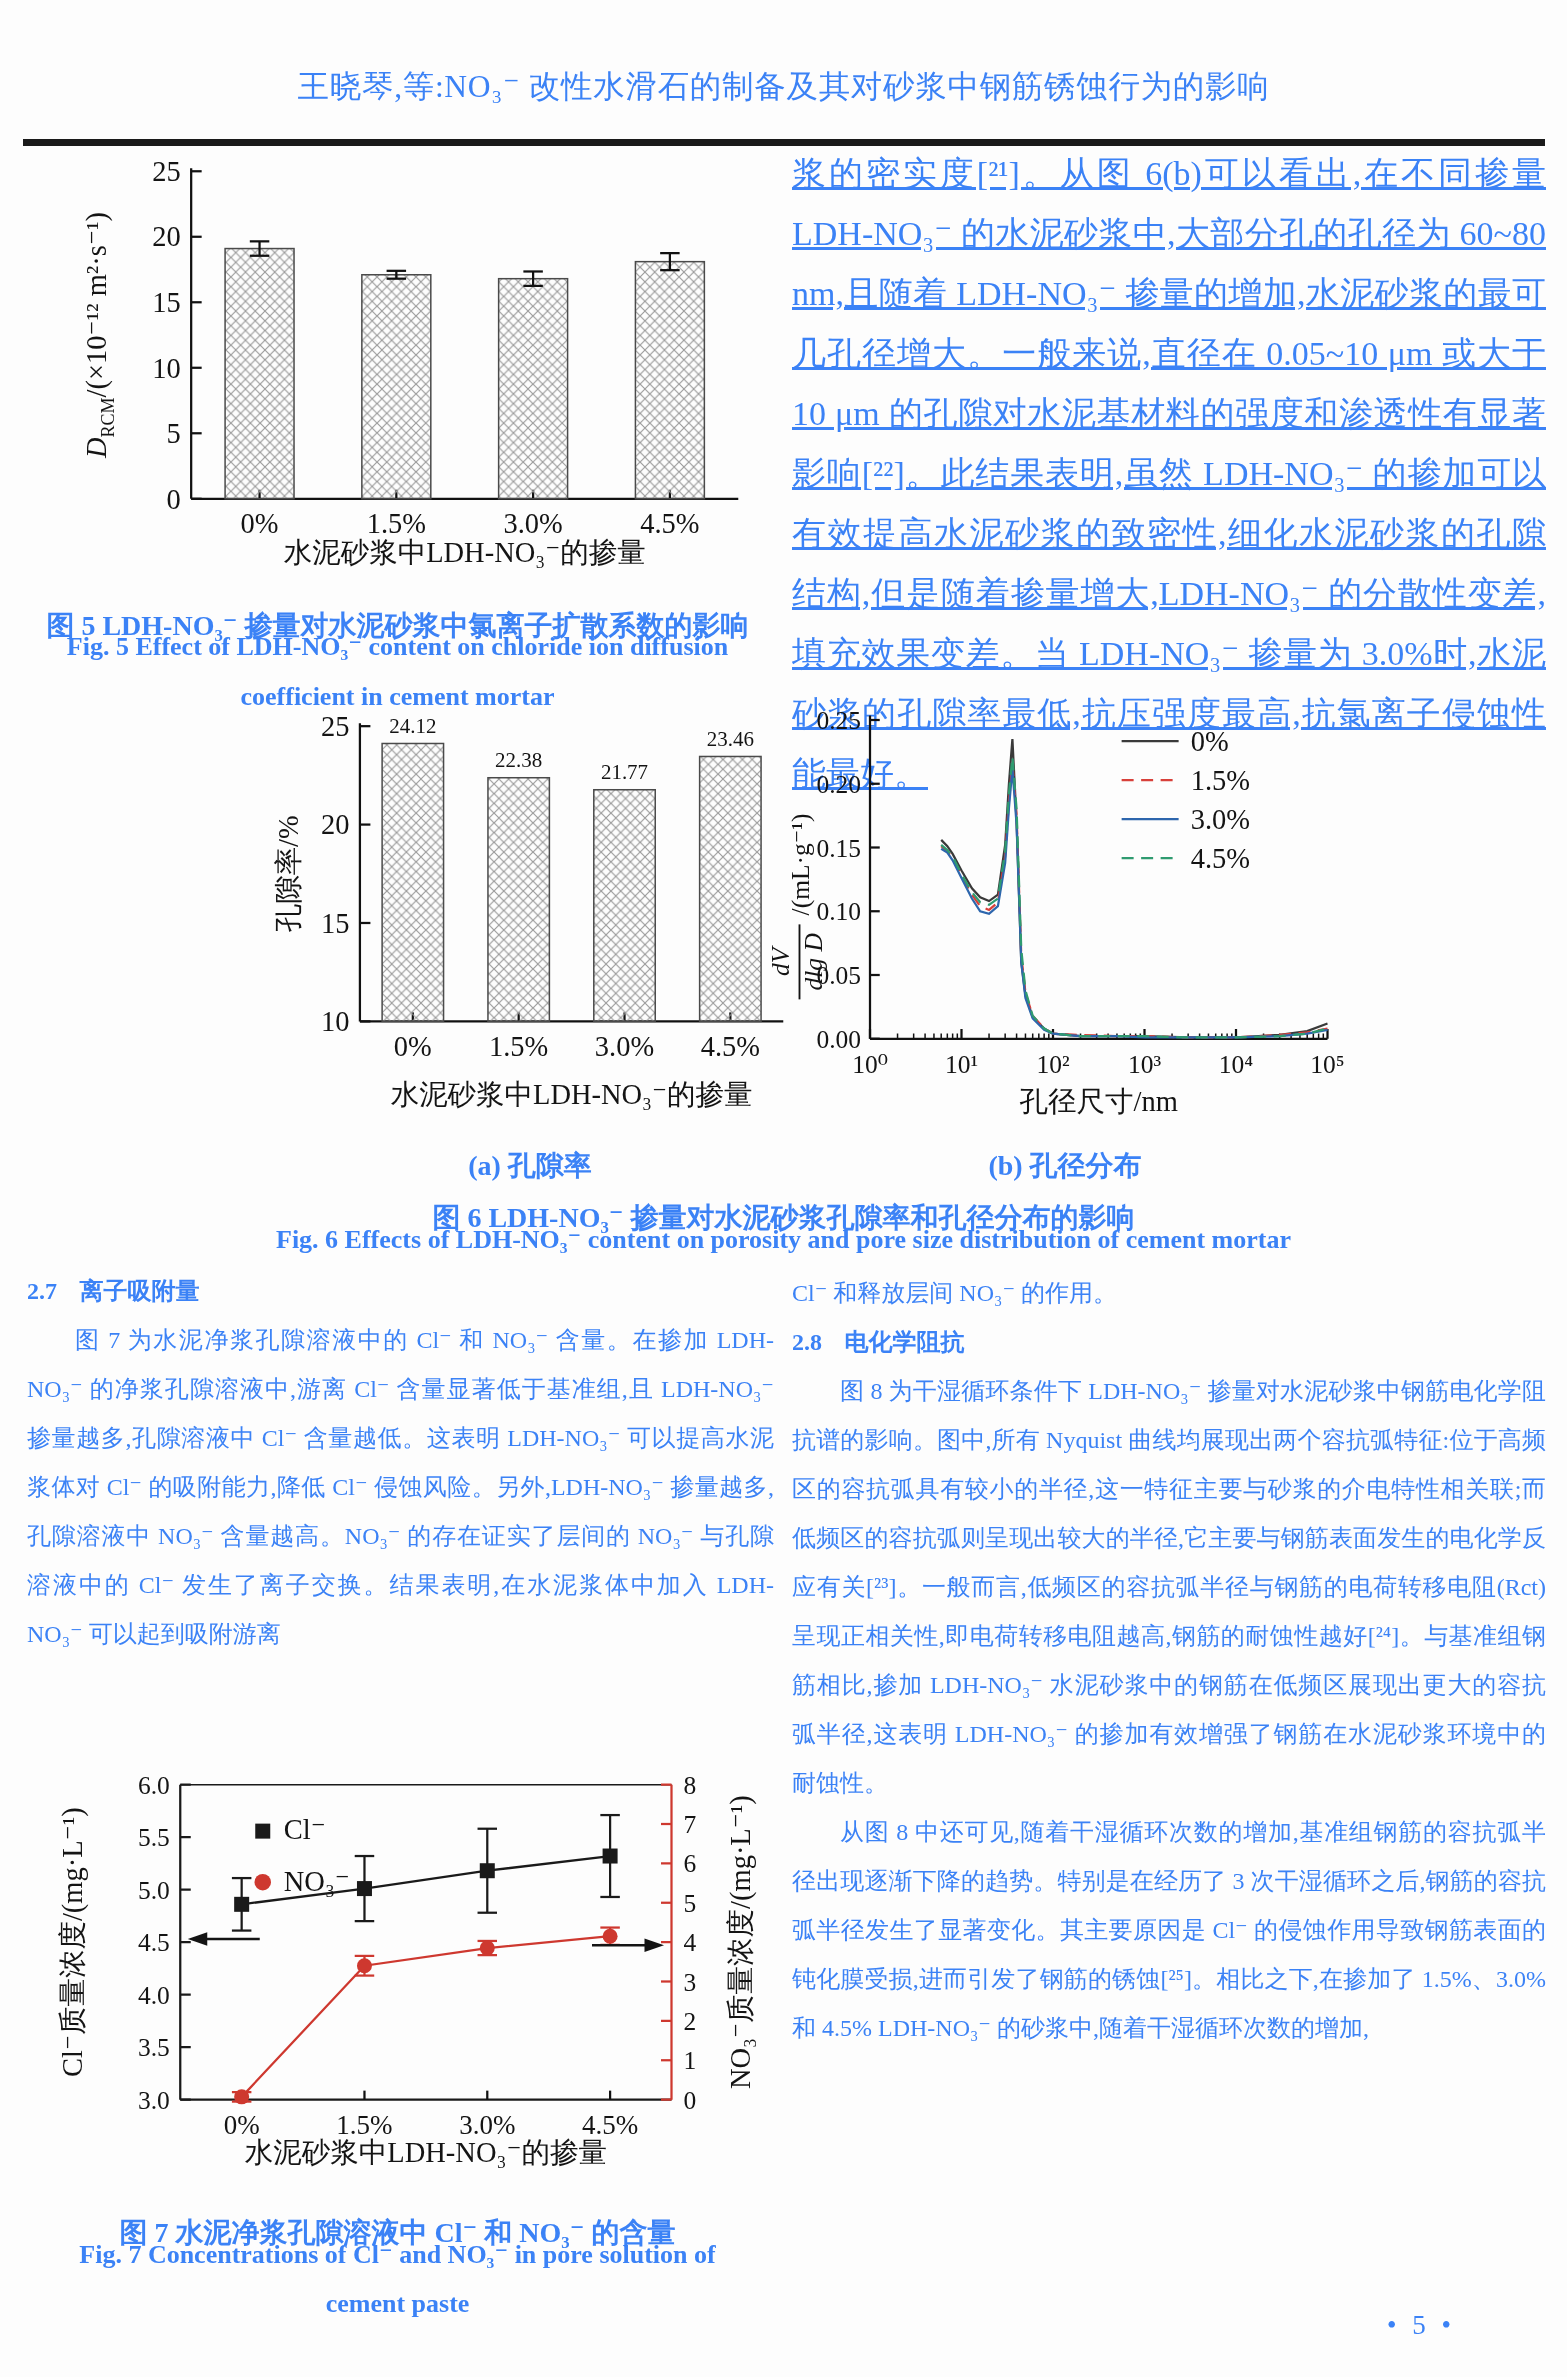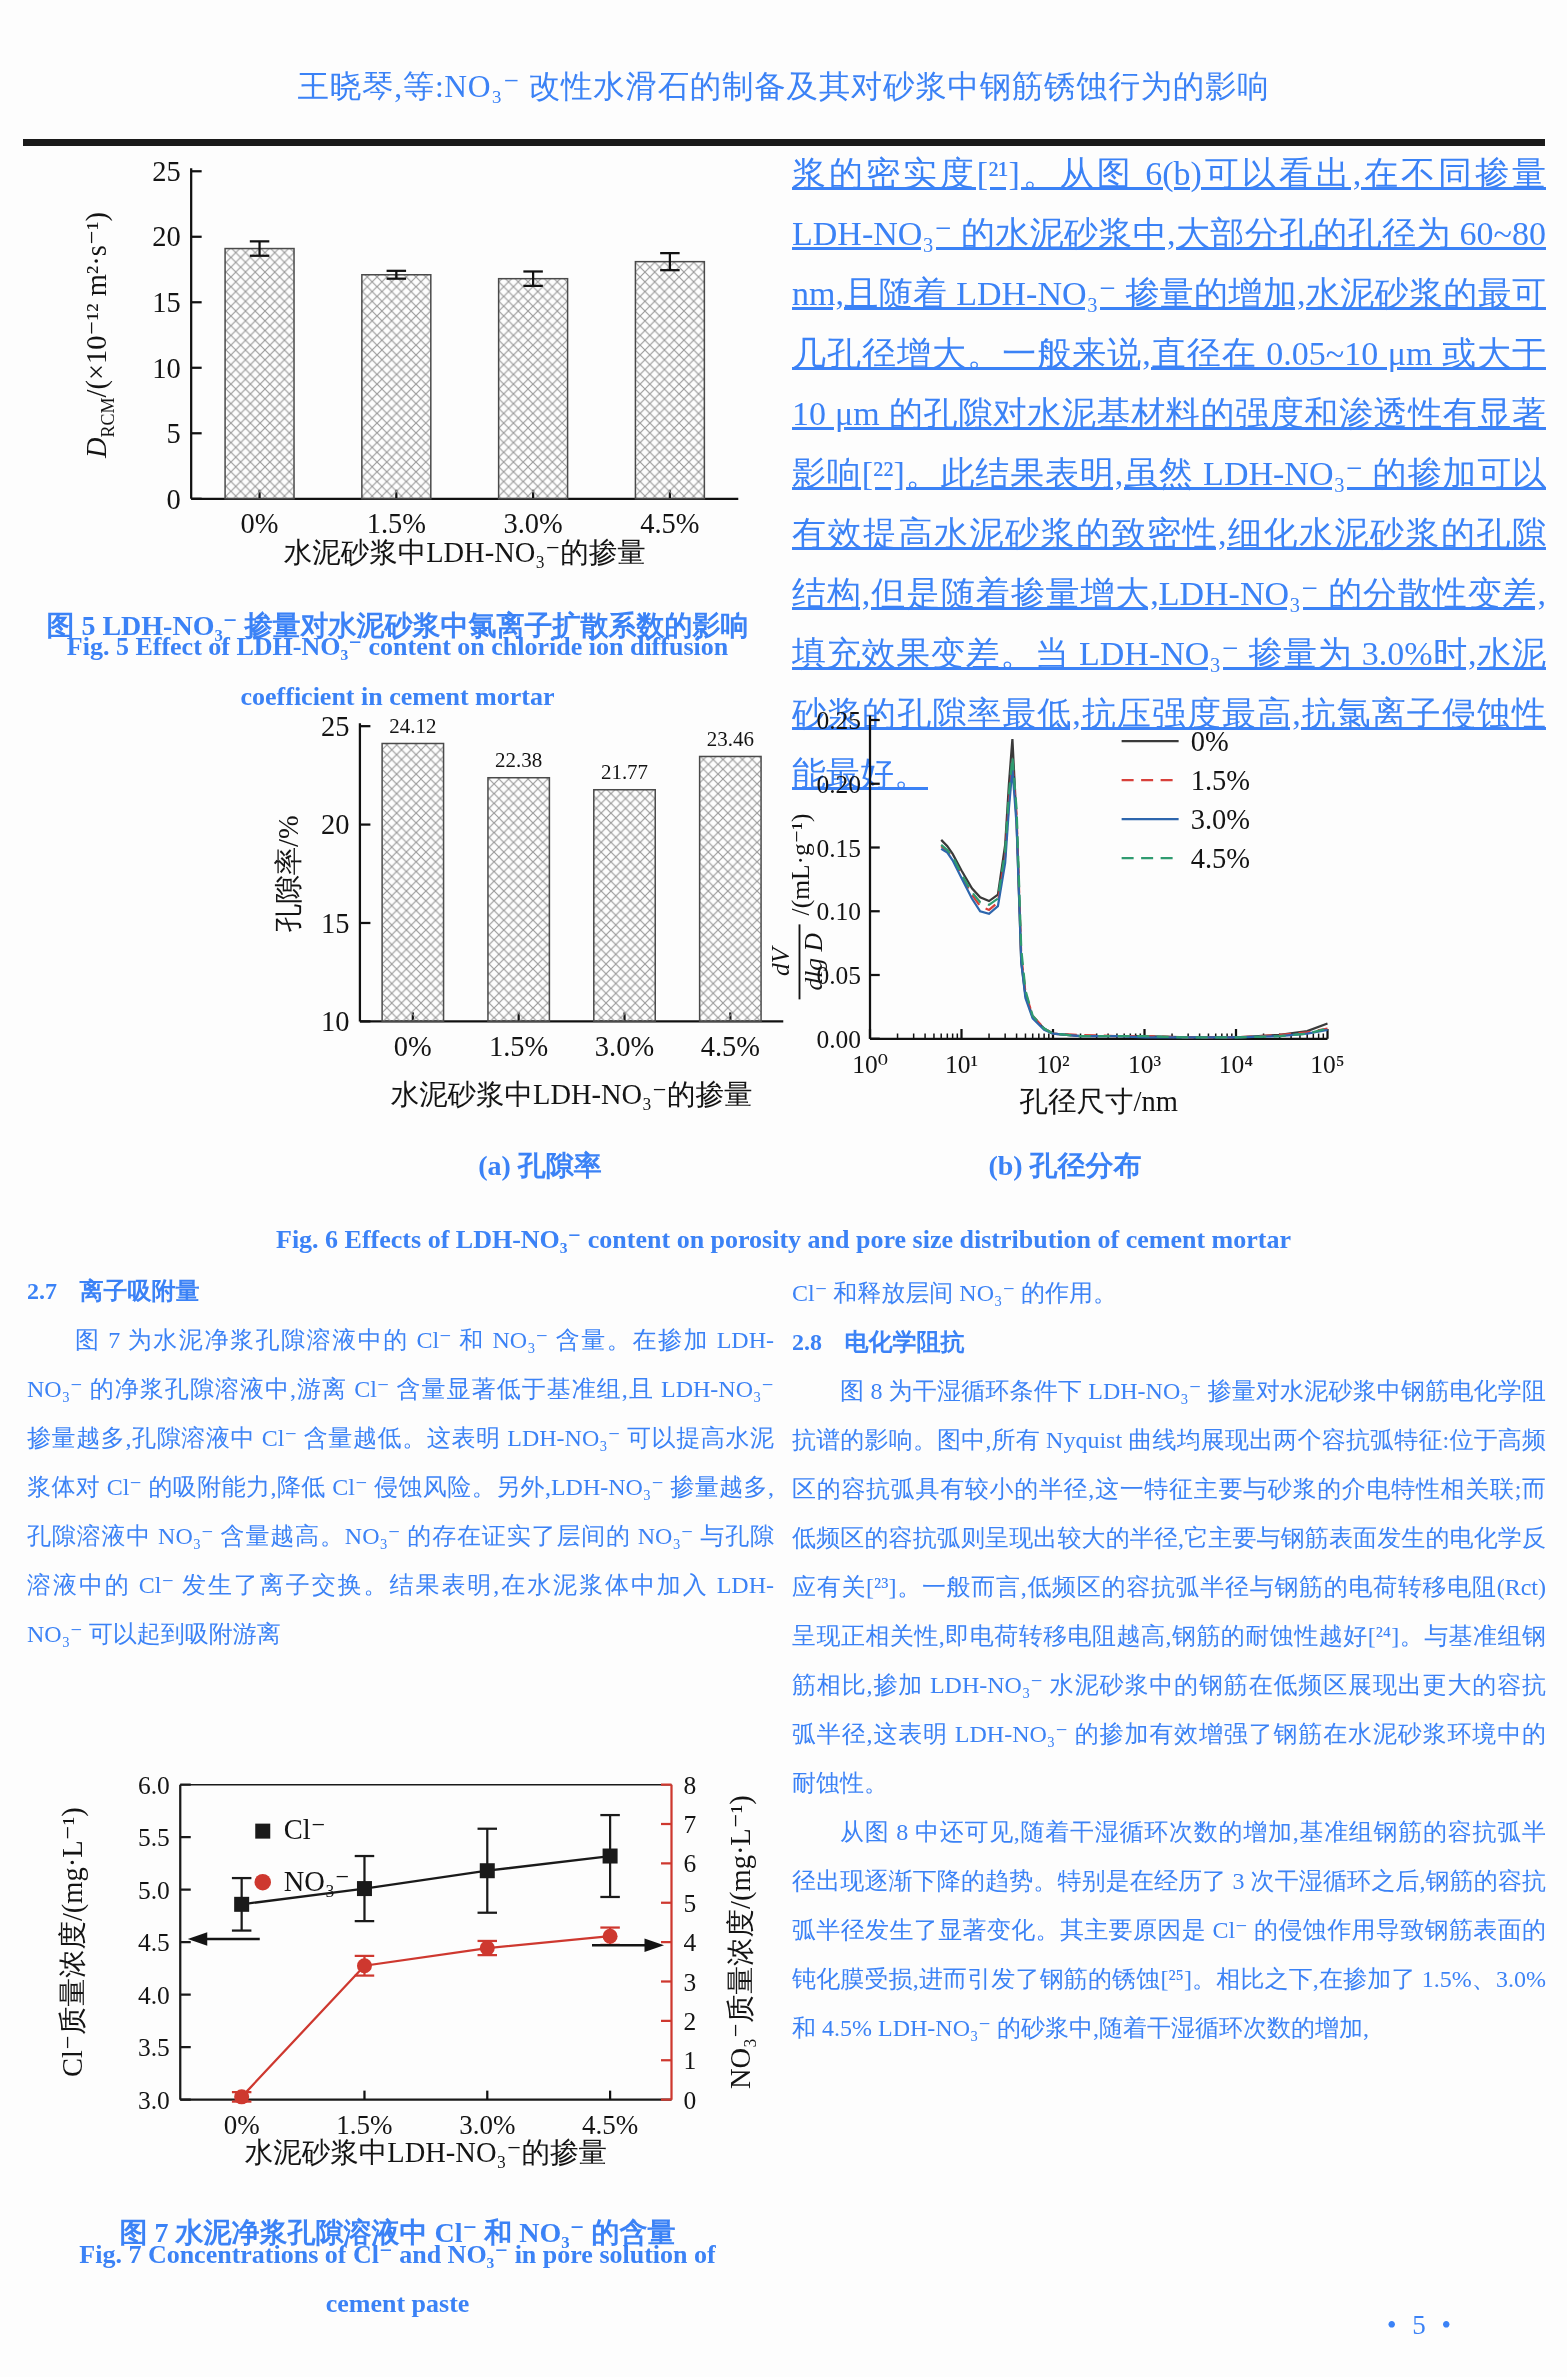--- a/index.html
+++ b/index.html
@@ -194,22 +194,23 @@
       <line x1="475.5" y1="232" x2="551.5" y2="232" stroke="#2f9b70" stroke-width="3" stroke-dasharray="16 10"></line>
       <text x="567.5" y="245" font-size="38" text-anchor="start" fill="#141414" font-family="&quot;Liberation Serif&quot;,&quot;DejaVu Serif&quot;,serif">4.5%</text>
       <text x="445" y="569" font-size="38" text-anchor="middle" fill="#141414" font-family="&quot;Liberation Serif&quot;,&quot;DejaVu Serif&quot;,serif">孔径尺寸/nm</text>
       <g transform="translate(44,260.5) rotate(-90)">
         <text x="-110" y="-12" font-size="34" text-anchor="middle" fill="#141414" font-family="&quot;Liberation Serif&quot;,&quot;DejaVu Serif&quot;,serif" font-style="italic">dV</text>
         <text x="-110" y="32" font-size="34" text-anchor="middle" fill="#141414" font-family="&quot;Liberation Serif&quot;,&quot;DejaVu Serif&quot;,serif" font-style="italic">dlg D</text>
         <line x1="-160" y1="2" x2="-60" y2="2" stroke="#141414" stroke-width="2.5"></line>
         <text x="-48" y="14" font-size="34" text-anchor="start" fill="#141414" font-family="&quot;Liberation Serif&quot;,&quot;DejaVu Serif&quot;,serif">/(mL·g⁻¹)</text>
       </g>
     </svg>
-  <div class="cap zh" style="left:330px;top:1119px;width:420px">(a) 孔隙率</div>
+  <div class="cap zh" style="left:320px;top:1119px;width:420px">(a) 孔隙率</div>
   <div class="cap zh" style="left:855px;top:1119px;width:420px">(b) 孔径分布</div>
+  <div class="cap zh" style="left:0;top:1171px;width:1567px">图 6  LDH-NO₃⁻ 掺量对水泥砂浆孔隙率和孔径分布的影响</div>
   <div class="cap en" style="left:0;top:1224px;width:1567px">Fig. 6   Effects of LDH-NO₃⁻ content on porosity and pore size distribution of cement mortar</div>
 
   <div class="col" style="left:27px;top:1267px;width:747px">
     <div class="h2">
       <span>2.7</span>
       <span>离子吸附量</span>
     </div>
     <div class="para ind">图 7 为水泥净浆孔隙溶液中的 Cl⁻ 和 NO₃⁻ 含量。在掺加 LDH-NO₃⁻ 的净浆孔隙溶液中,游离 Cl⁻ 含量显著低于基准组,且 LDH-NO₃⁻ 掺量越多,孔隙溶液中 Cl⁻ 含量越低。这表明 LDH-NO₃⁻ 可以提高水泥浆体对 Cl⁻ 的吸附能力,降低 Cl⁻ 侵蚀风险。另外,LDH-NO₃⁻ 掺量越多,孔隙溶液中 NO₃⁻ 含量越高。NO₃⁻ 的存在证实了层间的 NO₃⁻ 与孔隙溶液中的 Cl⁻ 发生了离子交换。结果表明,在水泥浆体中加入 LDH-NO₃⁻ 可以起到吸附游离</div>
   </div>
 

